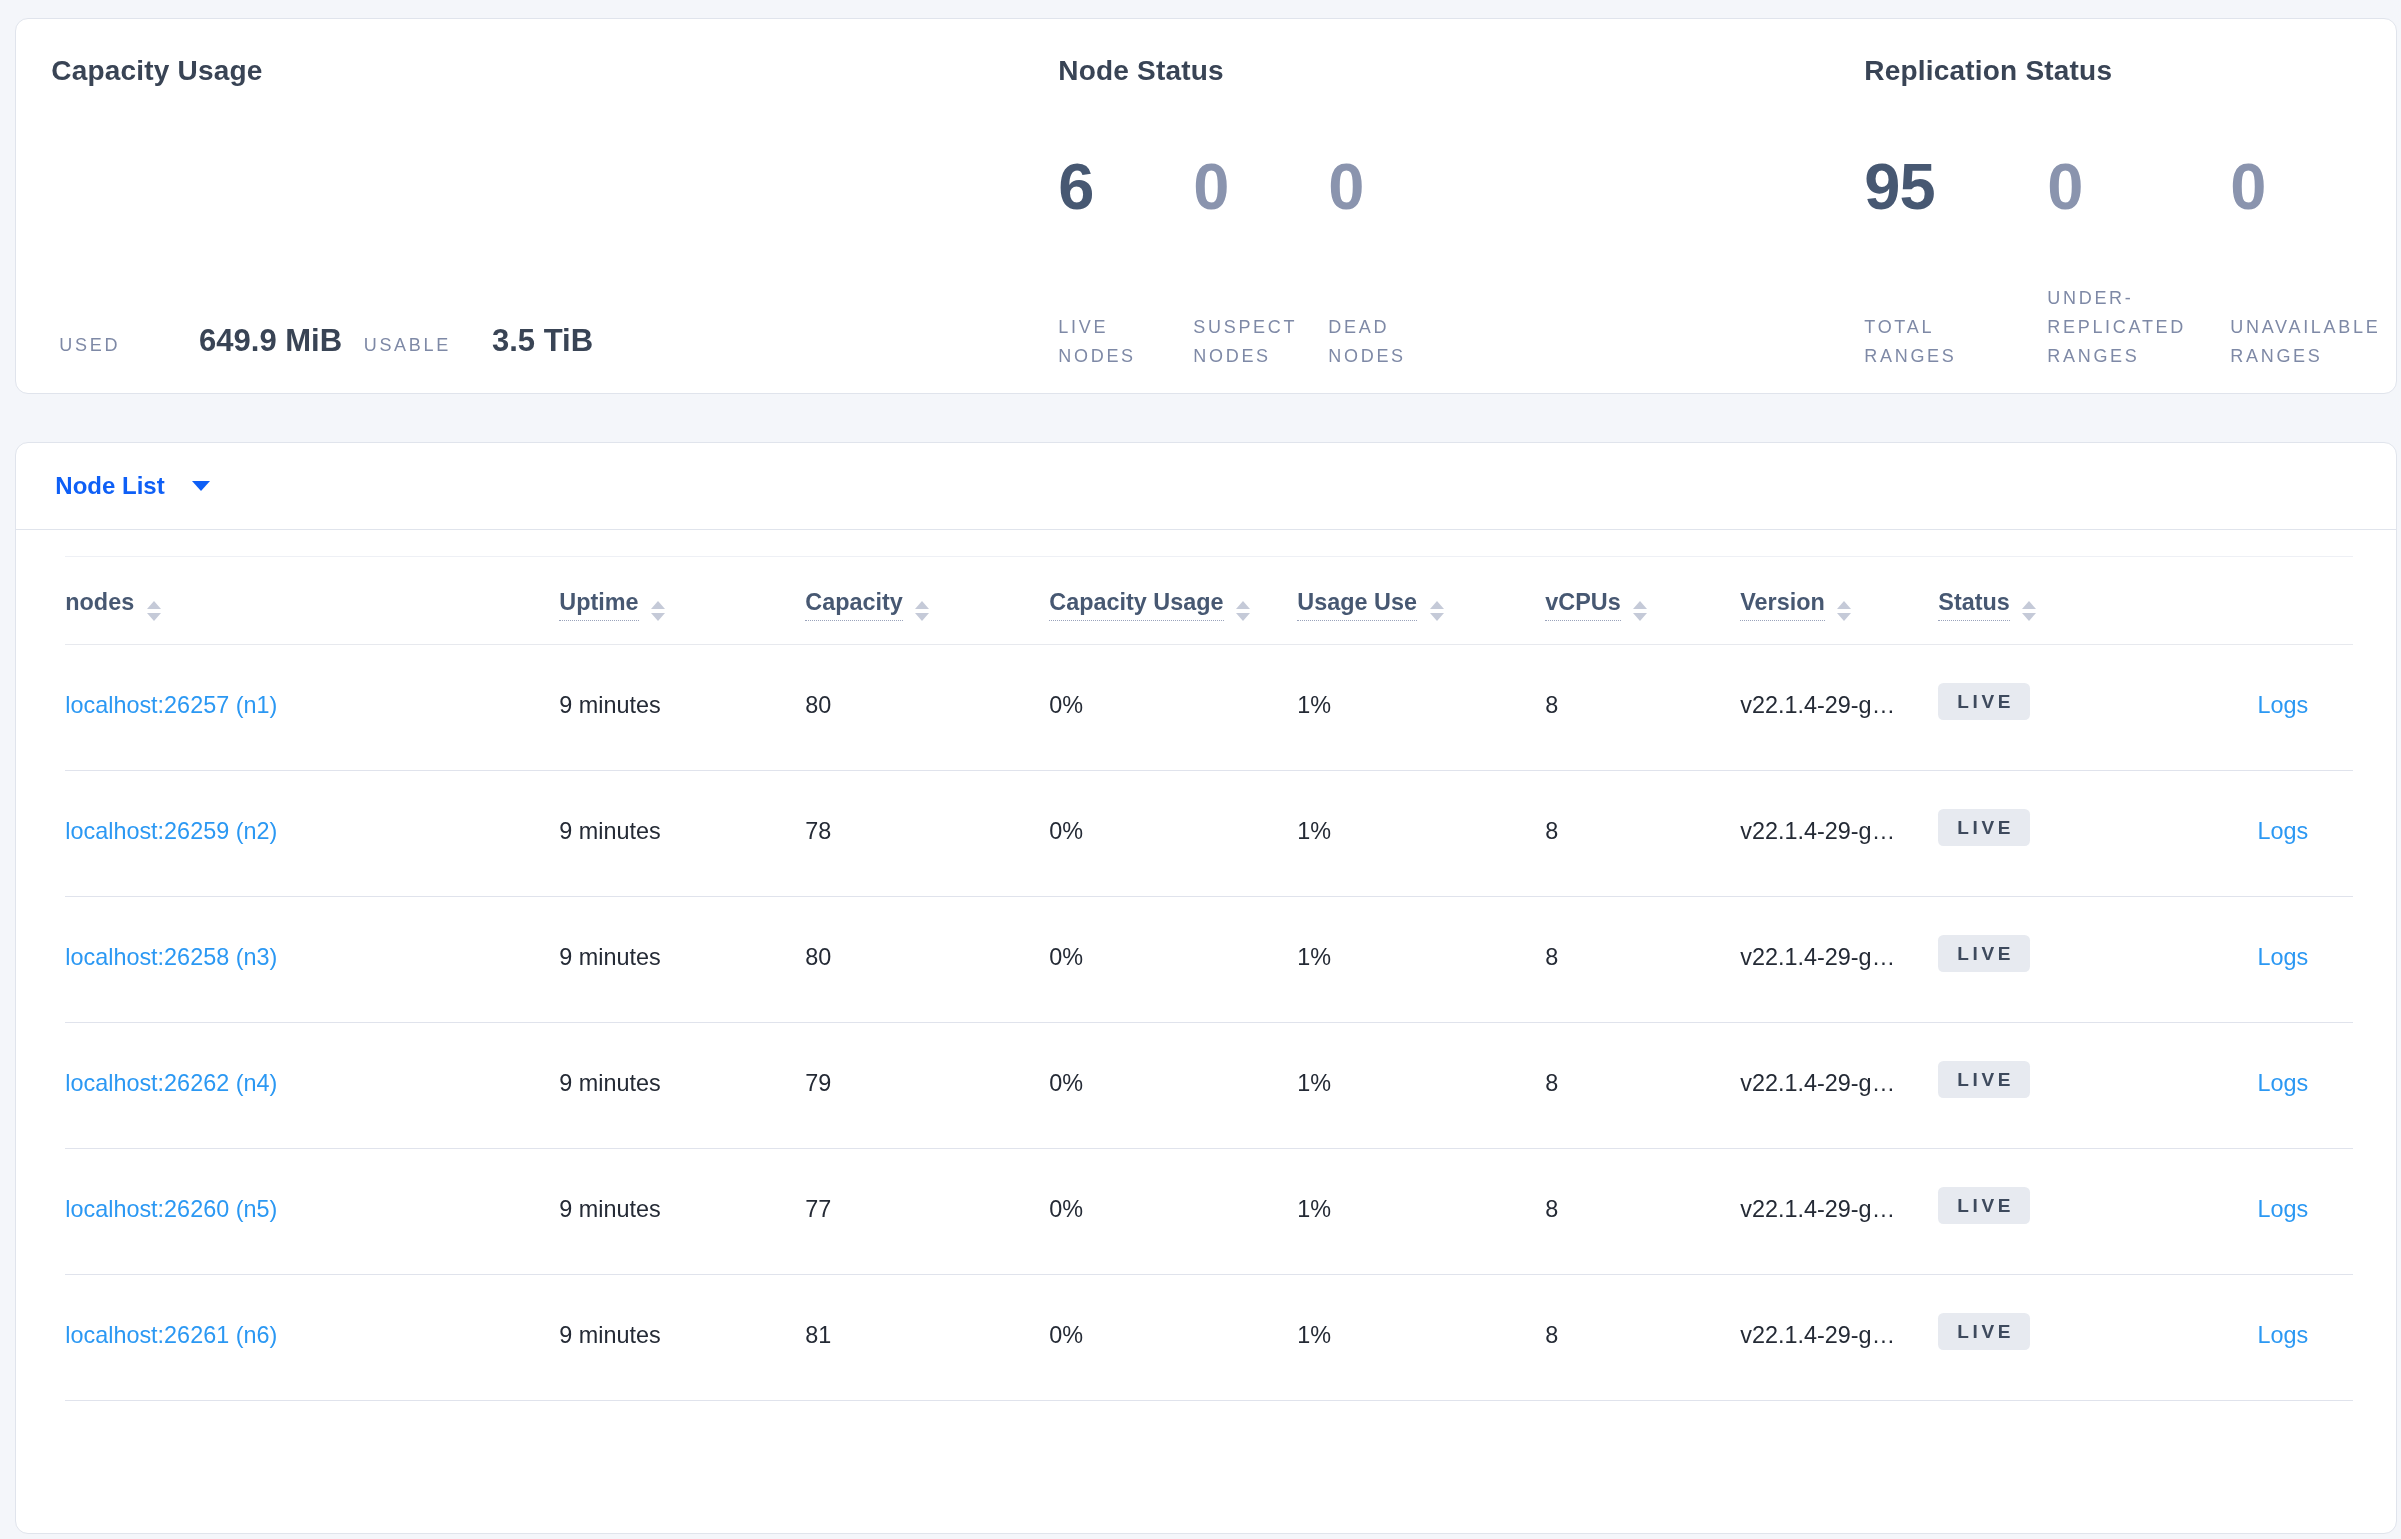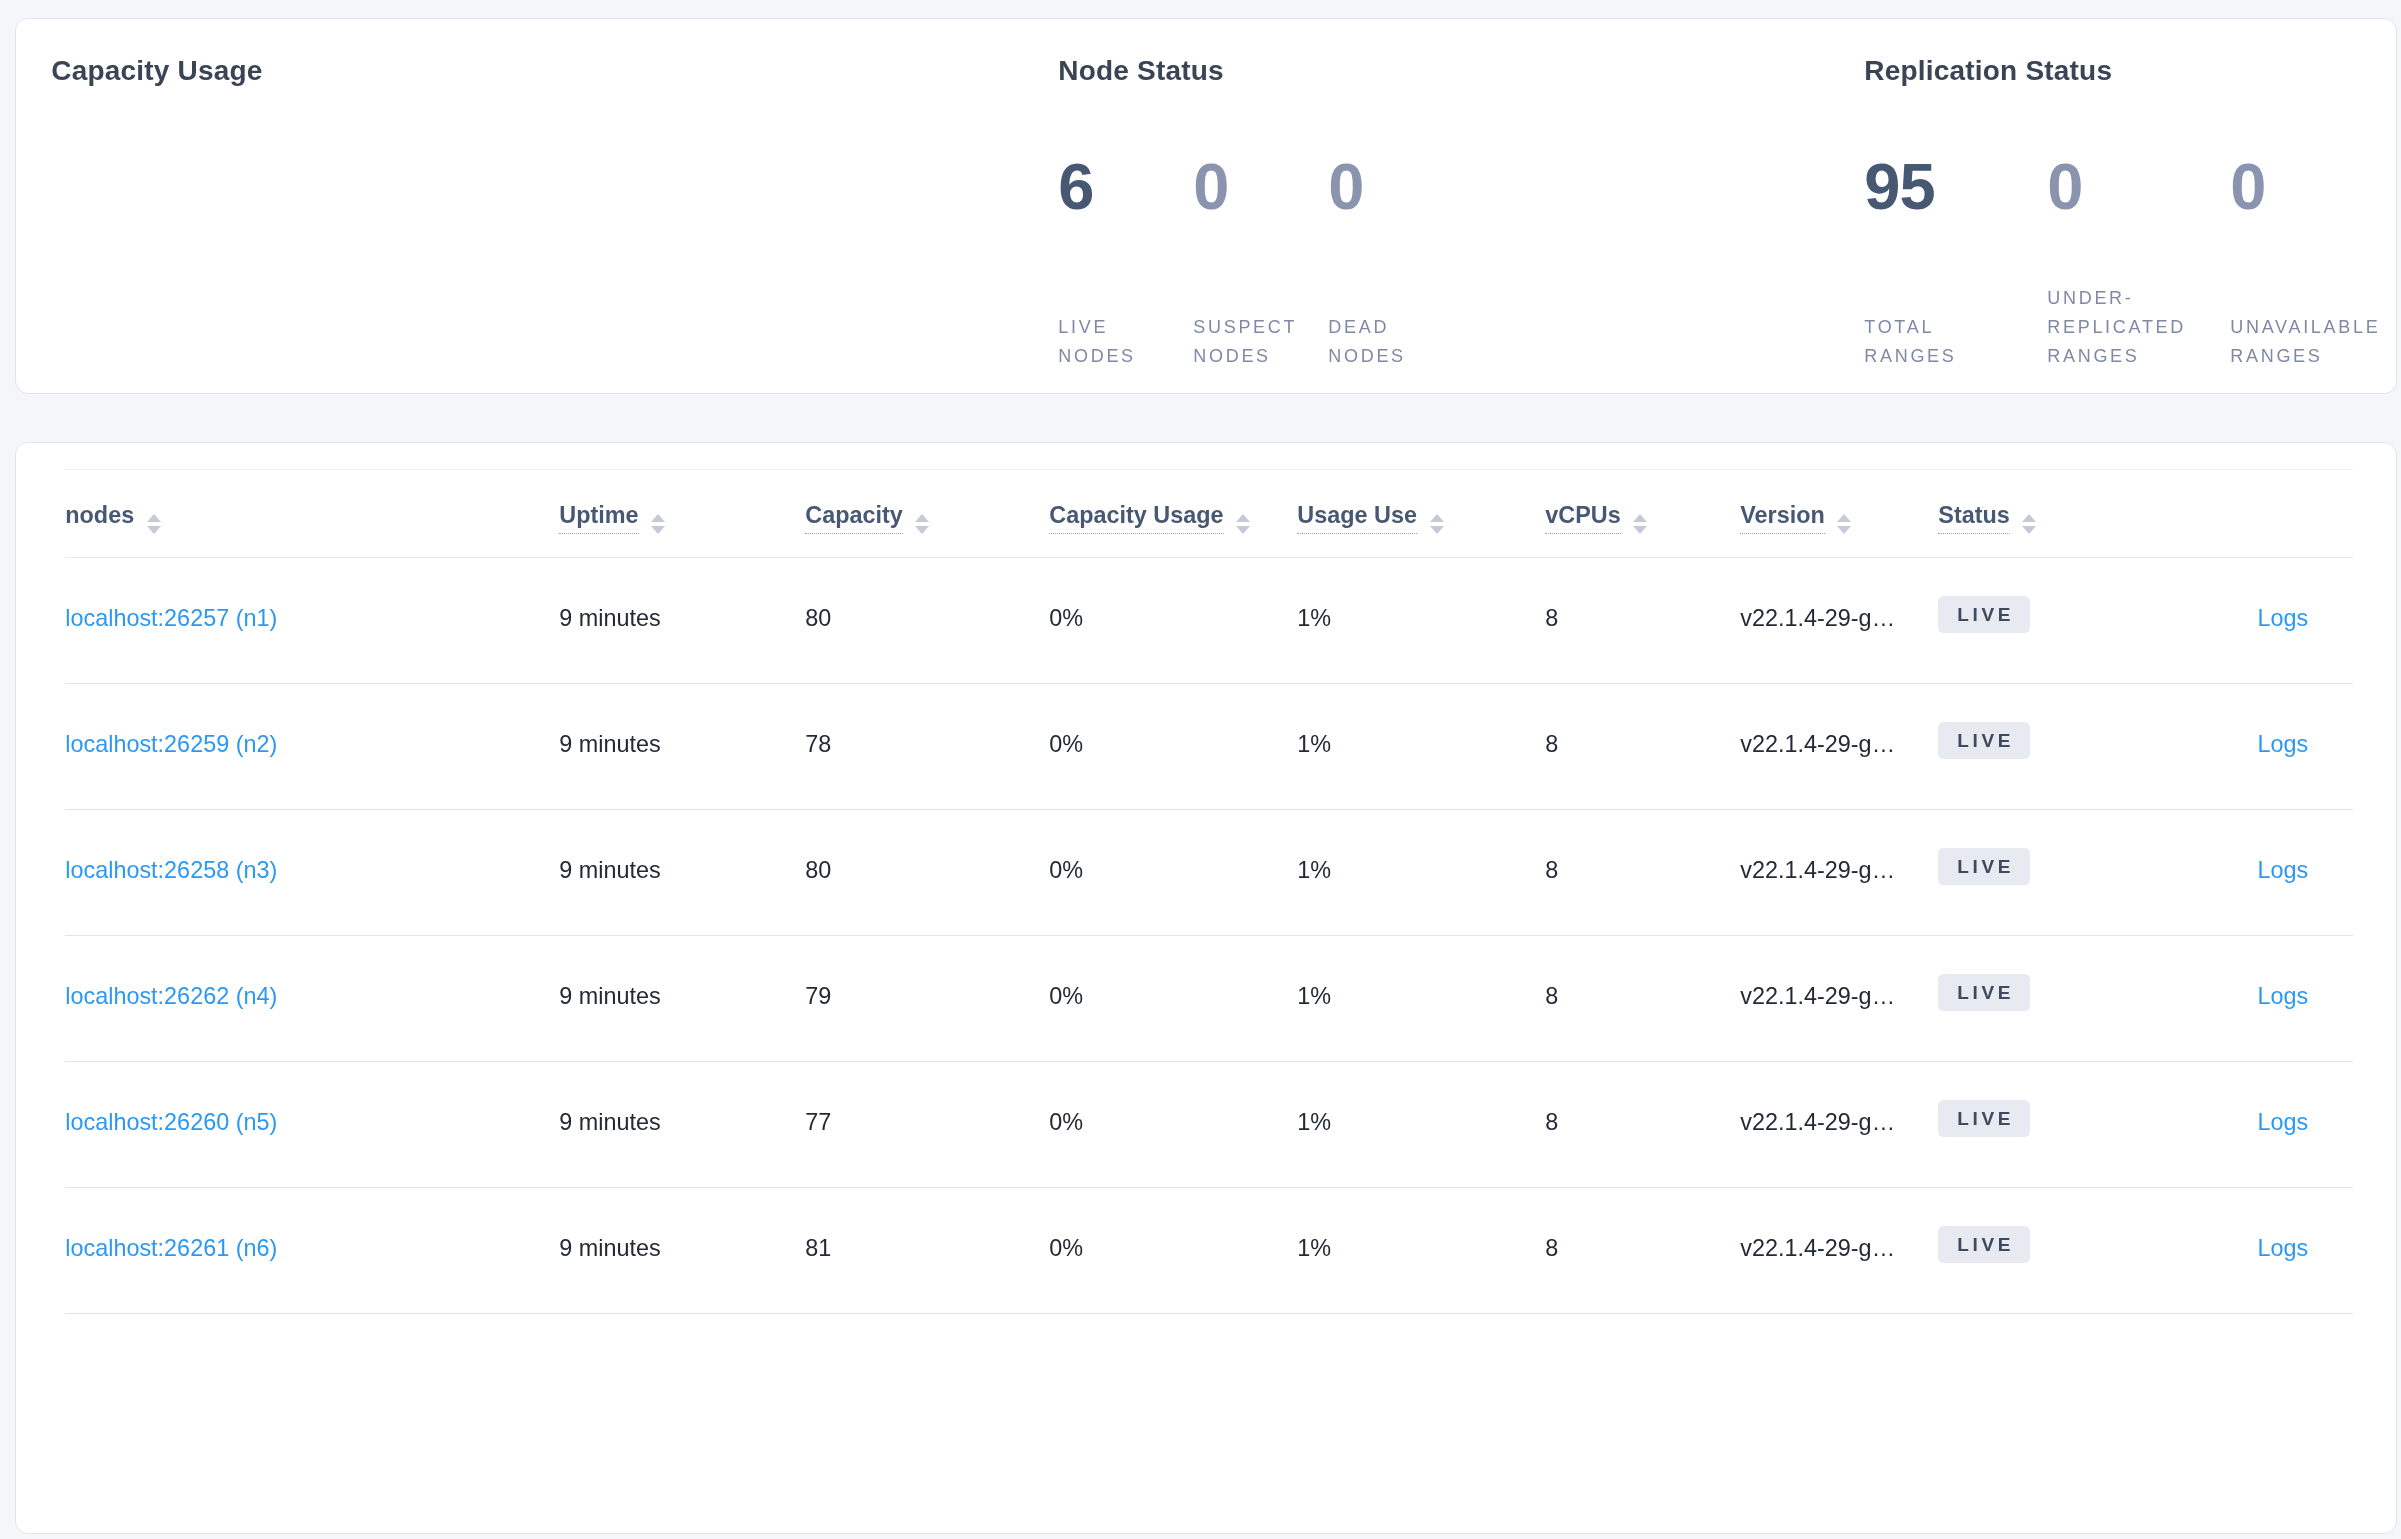--- a/index.html
+++ b/index.html
@@ -87,20 +87,26 @@
 </style>
 </head>
 <body>
 
 <div>
 
   <section class="card top-card">
 
     <div class="sec sec-capacity">
       <h2 class="sec-title">Capacity Usage</h2>
+      <div class="cap-bottom">
+        <span class="cap-label">USED</span>
+        <span class="cap-value gap-a">649.9 MiB</span>
+        <span class="cap-label gap-b">USABLE</span>
+        <span class="cap-value gap-c">3.5 TiB</span>
+      </div>
     </div>
 
     <div class="sec sec-nodes">
       <h2 class="sec-title">Node Status</h2>
       <div class="stats">
   <div class="stat">
     <div class="stat-num">6</div>
     <div class="stat-label">LIVE NODES</div>
   </div>
 
@@ -132,20 +138,26 @@
   <div class="stat">
     <div class="stat-num muted">0</div>
     <div class="stat-label">UNAVAILABLE RANGES</div>
   </div>
 </div>
     </div>
 
   </section>
 
   <section class="card list-card">
+    <div class="selector-row">
+      <button class="node-list-btn">
+        <span class="lbl">Node List</span>
+        <span class="caret"></span>
+      </button>
+    </div>
 
 
     <div class="table">
       <div class="thead" id="thead">
   <button class="th">
     <span class="th-label">nodes</span><span class="sort">
               <span class="tri-up"></span>
               <span class="tri-down"></span>
             </span>
   </button>

